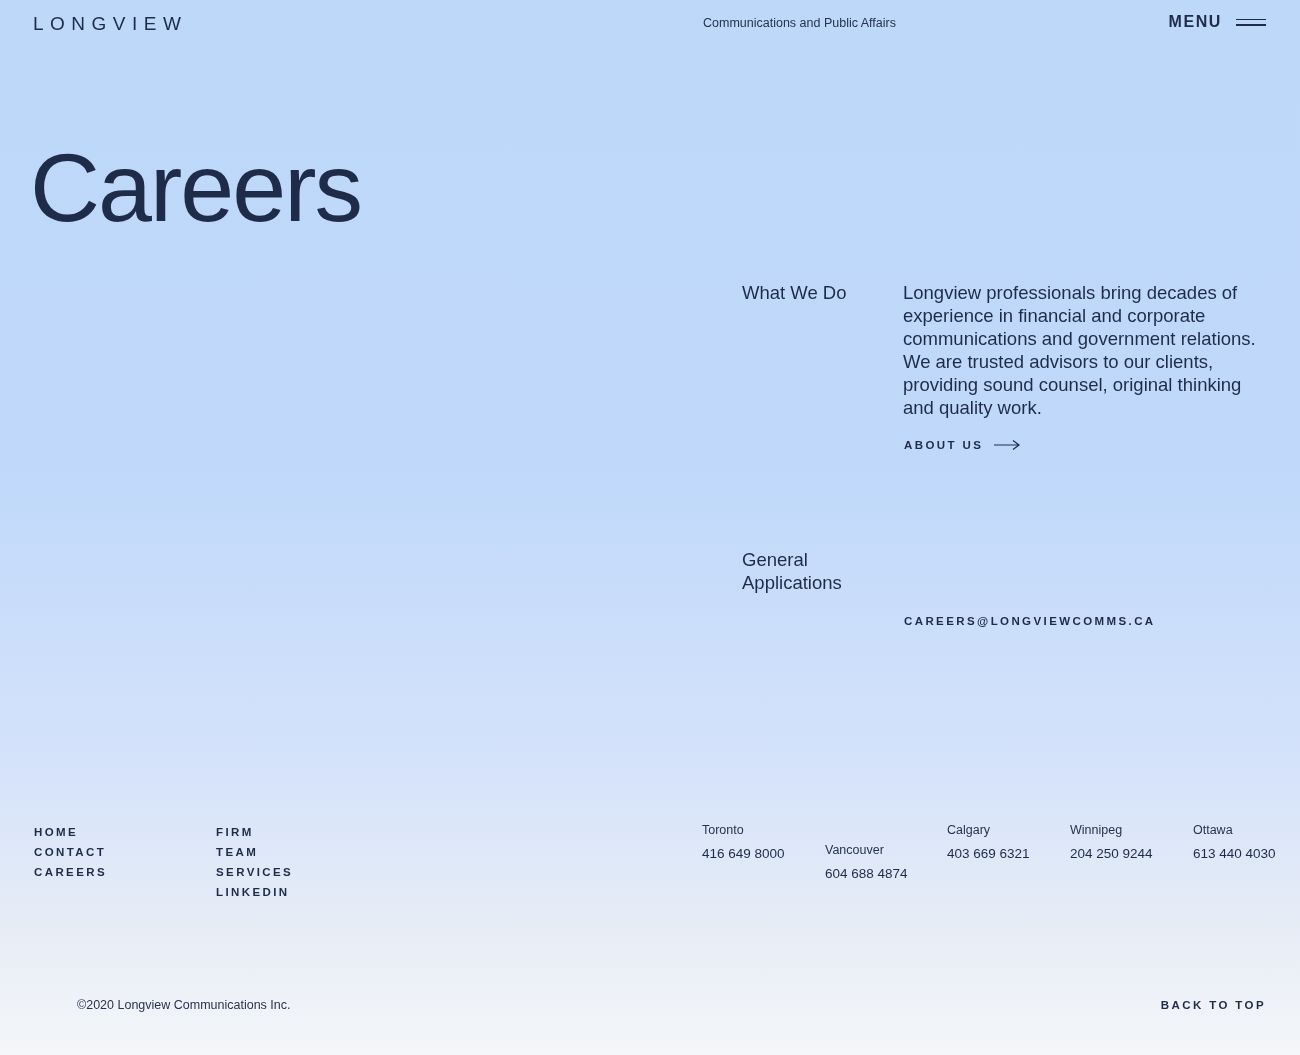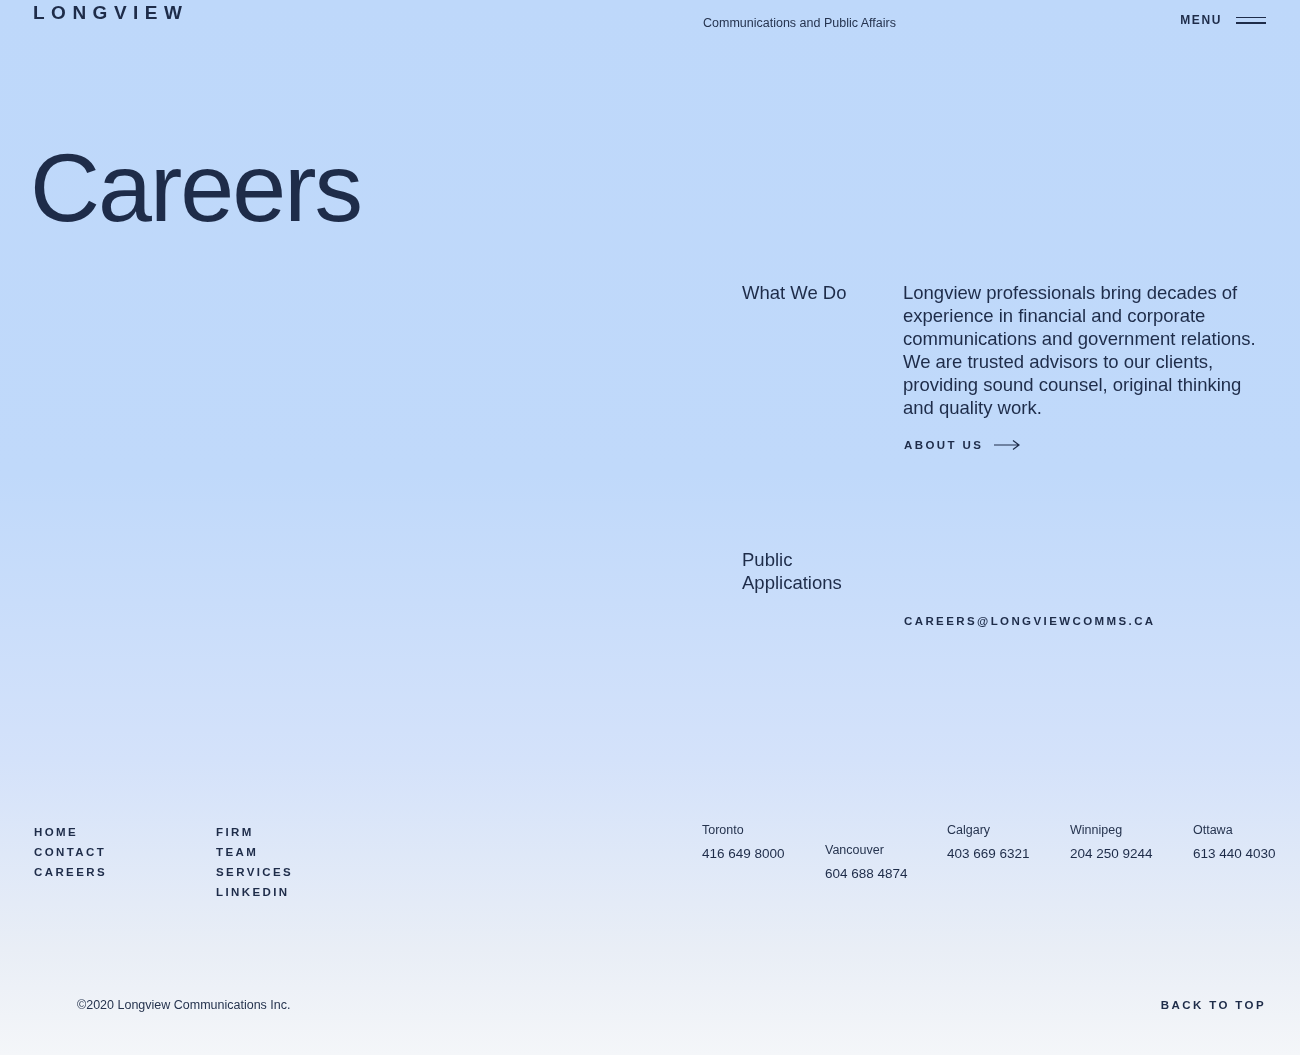--- a/index.html
+++ b/index.html
@@ -16,34 +16,34 @@
       #bed8fa 0%,
       #c0d9fa 45%,
       #d4e2fa 72%,
       #e9eef6 90%,
       #f4f6f9 100%);
   }
   a, .linklike { color: #1e2c49; text-decoration: none; cursor: pointer; }
 
   
   .logo {
-    position: absolute; left: 33px; top: 2px;
-    font-size: 19px; font-weight: 700; letter-spacing: 6.5px;
+    position: absolute; left: 33px; top: 13px;
+    font-size: 19px; font-weight: 400; letter-spacing: 6.5px;
   }
   .tagline {
     position: absolute; left: 703px; top: 16px;
     font-size: 12.5px; font-weight: 400; color: #26344f;
   }
   .menu-btn {
     position: absolute; right: 34px; top: 13px;
     display: flex; align-items: center; gap: 14px;
     background: none; border: none; cursor: pointer;
     font-family: "Liberation Sans", sans-serif; color: #1e2c49;
   }
-  .menu-label { font-size: 12px; font-weight: 700; letter-spacing: 1.6px; }
+  .menu-label { font-size: 16px; font-weight: 700; letter-spacing: 1.6px; }
   .menu-icon { display: inline-flex; flex-direction: column; gap: 4px; }
   .menu-icon span { display: block; width: 30px; height: 1.5px; background: #1e2c49; }
 
   
   .hero-title {
     position: absolute; left: 30px; top: 139px;
     font-size: 97px; font-weight: 400; letter-spacing: -2px; line-height: 1;
   }
 
   
@@ -116,21 +116,21 @@
   <div class="row-body body-wwd">Longview professionals bring decades of experience in financial and corporate communications and government relations. We are trusted advisors to our clients, providing sound counsel, original thinking and quality work.</div>
   <a class="about-link small-link linklike">
     <span>ABOUT US</span>
     <span class="arrow-icon">
       <svg width="28" height="12" viewBox="0 0 28 12" fill="none">
         <path d="M1 6 H26 M20 1.5 L26 6 L20 10.5" stroke="#1e2c49" stroke-width="1.2" fill="none"></path>
       </svg>
     </span>
   </a>
 
-  <div class="row-label label-ga">Public Applications</div>
+  <div class="row-label label-ga">General Applications</div>
   <a class="email-link small-link linklike">CAREERS@LONGVIEWCOMMS.CA</a>
 
   <nav class="foot-nav foot-nav-1">
     <a>HOME</a>
     <a>CONTACT</a>
     <a>CAREERS</a>
   </nav>
 
   <nav class="foot-nav foot-nav-2">
     <a>FIRM</a>

